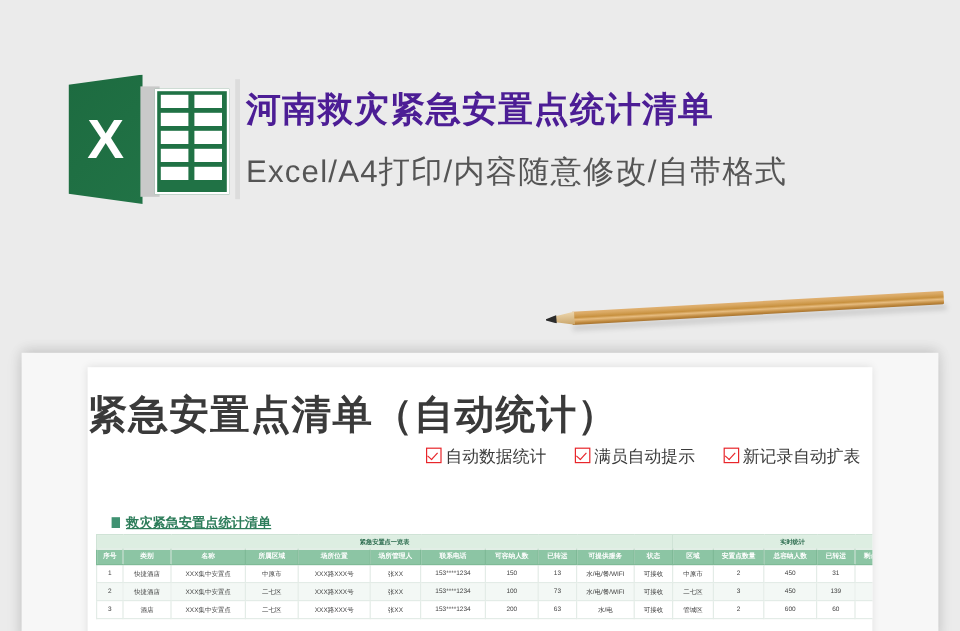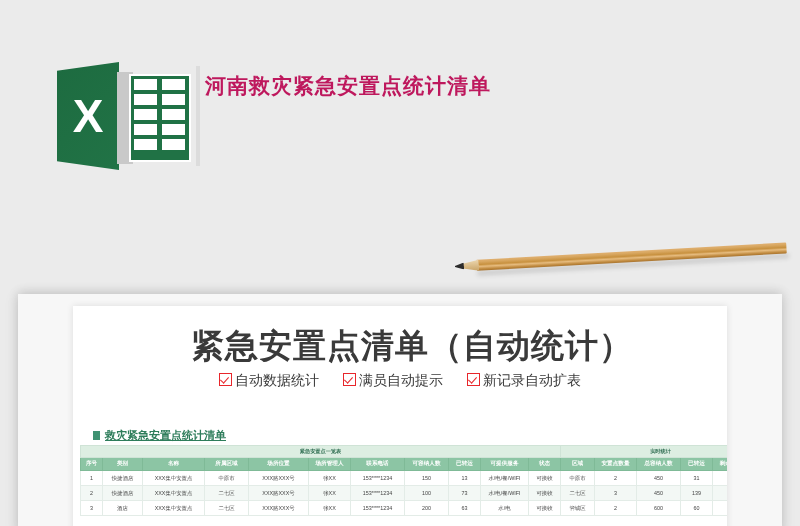--- a/index.html
+++ b/index.html
@@ -23,21 +23,21 @@
         font-family:"Liberation Sans",sans-serif;}
   .xl-gray{position:absolute;left:60px;top:10px;width:16px;height:92px;
            background:#c9c9c9;}
   .xl-grid{position:absolute;left:72px;top:12px;width:62px;height:88px;
            background:#207245;border:2px solid #fff;box-sizing:border-box;}
   .xl-cell{position:absolute;background:#fff;}
 
   #title-bar{position:absolute;left:196px;top:66px;width:4px;height:100px;
              background:#dcdcdc;}
   #title-main{position:absolute;left:205px;top:72px;
-              font-size:21px;font-weight:bold;color:#be185d;
+              font-size:29px;font-weight:bold;color:#4c1d95;
               letter-spacing:1px;white-space:nowrap;}
   #title-sub{position:absolute;left:205px;top:126px;
              font-size:26px;color:#555;letter-spacing:1px;white-space:nowrap;}
 
   
   #pencil{position:absolute;left:455px;top:256px;width:332px;height:22px;
           transform:rotate(-3.2deg);transform-origin:left center;}
   .p-body{position:absolute;left:22px;top:5px;width:310px;height:11px;
           background:linear-gradient(to bottom,#e0b071 0%,#d9a862 18%,
             #c8913f 45%,#e6bb7e 62%,#c08a3f 85%,#a87430 100%);
@@ -52,23 +52,23 @@
             background:rgba(0,0,0,.13);filter:blur(2px);}
 
   
   #doc{position:absolute;left:18px;top:294px;width:764px;height:240px;
        background:#f7f7f7;
        box-shadow:0 -2px 10px rgba(0,0,0,.12),0 2px 14px rgba(0,0,0,.10);}
   #doc-inner{position:absolute;left:55px;top:12px;width:654px;height:228px;
              background:#fff;
              box-shadow:0 0 7px rgba(0,0,0,.11);}
 
-  #doc-h1{position:absolute;left:0;top:18px;width:678px;text-align:center;
+  #doc-h1{position:absolute;left:0;top:18px;width:678px;
           font-size:33px;font-weight:bold;color:#3a3a3a;letter-spacing:1px;}
-  #doc-feats{position:absolute;left:0;top:66px;width:654px;text-align:center;
+  #doc-feats{position:absolute;left:0;top:66px;width:654px;text-align:right;
              font-size:14px;color:#3a3a3a;white-space:nowrap;}
   .feat{display:inline-block;margin:0 10px;}
   .cbx{display:inline-block;width:11px;height:11px;border:1.4px solid #e8262b;
        position:relative;vertical-align:-1px;margin-right:3px;}
   .cbx:after{content:"";position:absolute;left:2px;top:1px;width:4px;height:7px;
              border:solid #e8262b;border-width:0 1.6px 1.6px 0;
              transform:rotate(42deg);}
 
   
   #sheet{position:absolute;left:0px;top:122px;width:654px;height:106px;
@@ -111,20 +111,21 @@
       <div class="xl-cell" style="left:31px;top:33px;width:23px;height:11px"></div>
       <div class="xl-cell" style="left:3px;top:48px;width:23px;height:11px"></div>
       <div class="xl-cell" style="left:31px;top:48px;width:23px;height:11px"></div>
       <div class="xl-cell" style="left:3px;top:63px;width:23px;height:11px"></div>
       <div class="xl-cell" style="left:31px;top:63px;width:23px;height:11px"></div>
     </div>
   </div>
 
   <div id="title-bar"></div>
   <div id="title-main">河南救灾紧急安置点统计清单</div>
+  <div id="title-sub">Excel/A4打印/内容随意修改/自带格式</div>
 </div>
 
 <div id="pencil">
   <div class="p-shadow"></div>
   <div class="p-body"></div>
   <div class="p-wood"></div>
   <div class="p-tip"></div>
 </div>
 
 <div id="doc">

